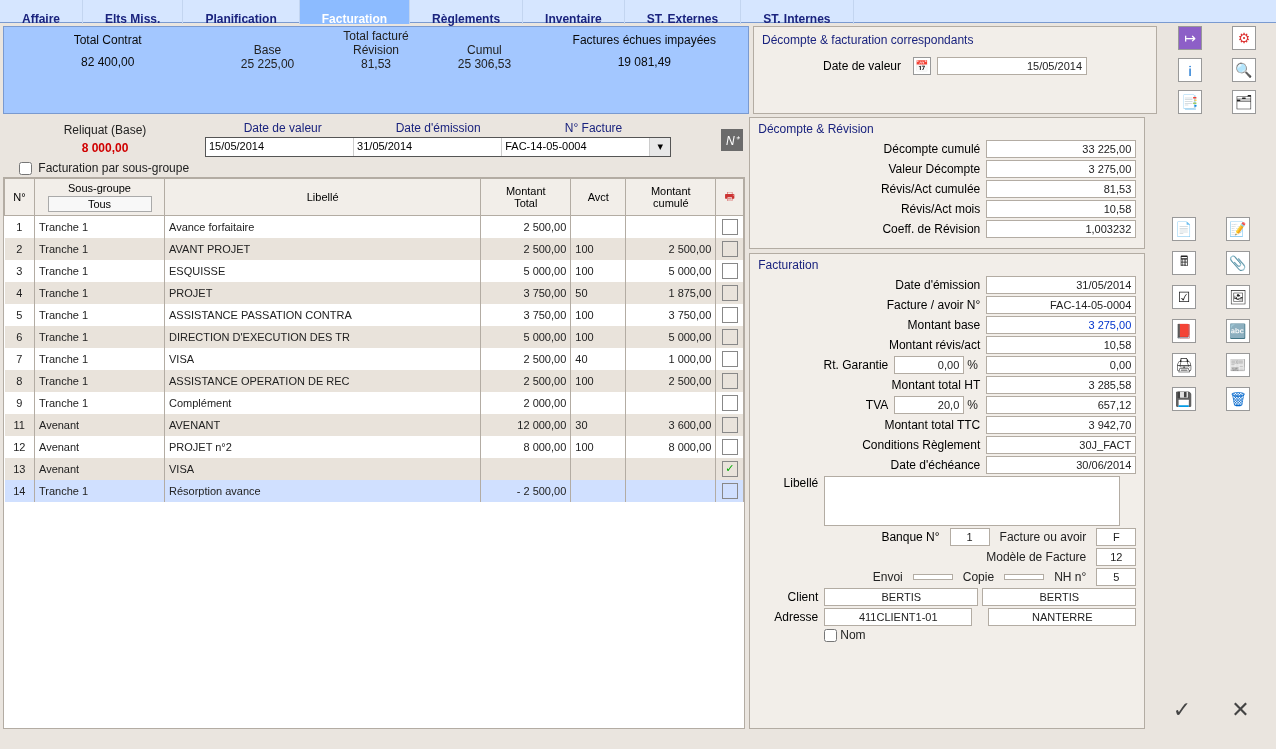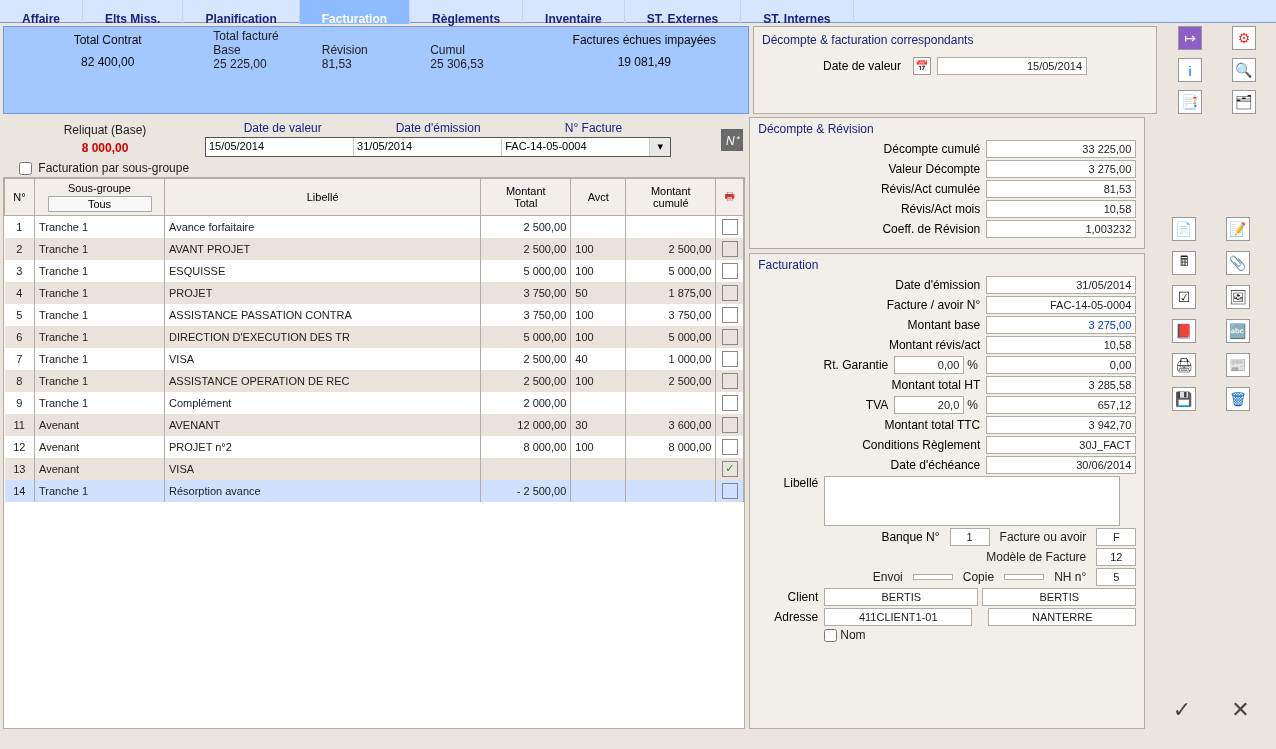--- a/index.html
+++ b/index.html
@@ -20,21 +20,21 @@
   .nav { display:flex; height:22px; background:var(--blue-nav); border-bottom:1px solid #7a9ad0; }
   .nav-tab { padding:12px 22px; color:var(--blue-text); font-weight:bold; cursor:pointer; border-right:1px solid #c3d5f0;}
   .nav-tab.active { background:var(--blue-active); color:#fff; }
   
   
   .strip { display:flex; margin:3px 3px 0 3px; }
   .strip-left { flex:0 0 744px; display:flex; background:var(--header-blue); border:1px solid #7a9ad0; }
   .strip-cell { flex:1; text-align:center; padding:6px 2px 10px 2px; color:#0a0a0a; }
   .strip-cell .lbl { display:block; margin-bottom:8px; }
   .strip-cell .val { display:block; }
-  .strip-group { flex:1.6; text-align:left; padding:2px 2px 6px 2px; }
+  .strip-group { flex:1.6; text-align:center; padding:2px 2px 6px 2px; }
   .strip-group .gtitle { display:block; margin-bottom:0; }
   .strip-group .grow { display:flex; }
   .strip-group .grow > div { flex:1; }
   .strip-right { flex:0 0 394px; margin-left:4px; background:var(--panel-bg); border:1px solid var(--border); padding:4px; }
   .link-title { color:var(--blue-text); margin:2px 4px 10px 4px; display:block; }
   .icon-cols { width:124px; margin-left:4px; display:flex; flex-direction:column; gap:8px;}
   .icon-cols .row { display:flex; gap:30px; justify-content:center;}
   .sq-icon { width:22px; height:22px; border:1px solid #999; display:flex; align-items:center; justify-content:center; font-size:14px; background:#fff; cursor:pointer;}
   
   

